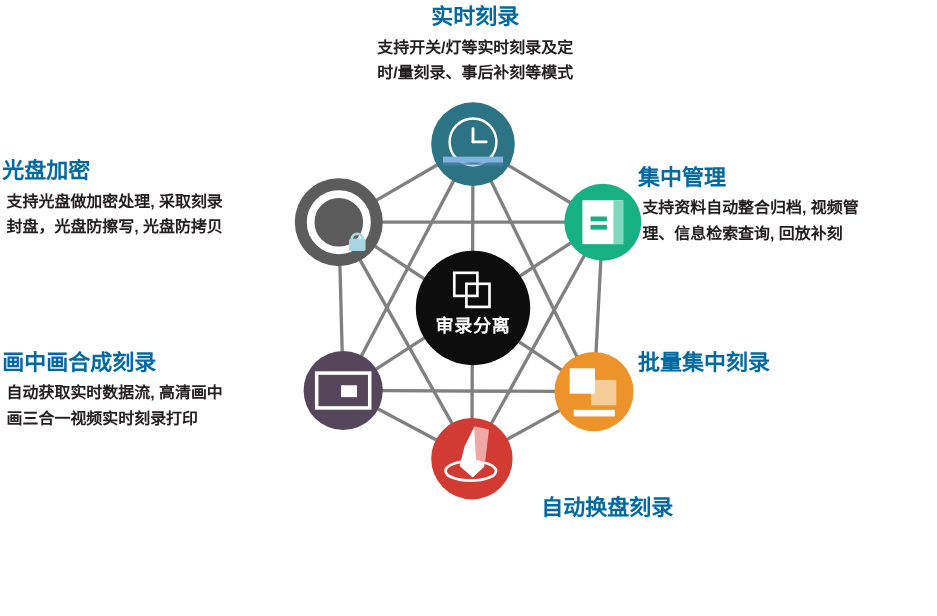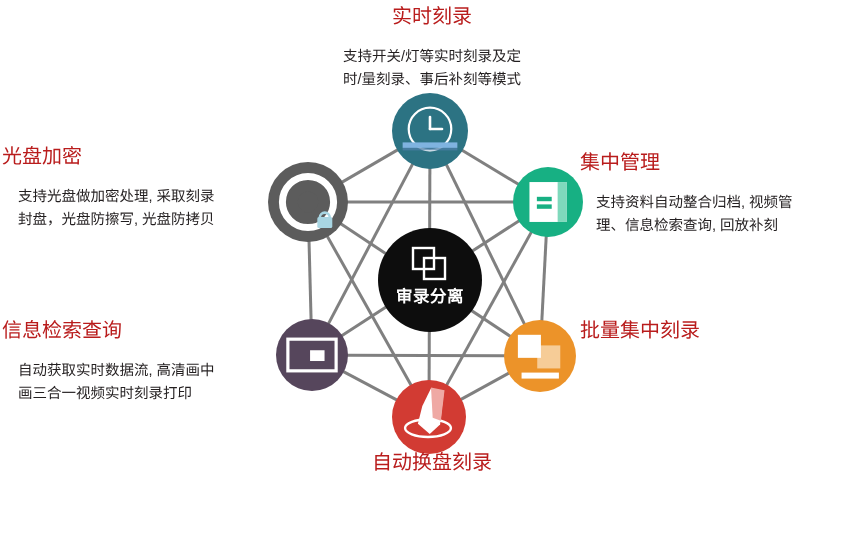--- a/index.html
+++ b/index.html
@@ -32,44 +32,45 @@
     height: 560px;
     overflow: visible;
   }
 
   
   .block {
     position: absolute;
     box-sizing: border-box;
   }
   .block .title {
-    font-weight: normal;
+    font-weight: bold;
     font-size: 20px;
     line-height: 1.25;
-    color: #b91c1c;
+    color: #0369a1;
     margin: 0 0 4px 0;
     white-space: nowrap;
   }
   .block .desc {
     font-size: 14.5px;
     line-height: 1.62;
     color: #231f20;
-    margin: 16px;
+    margin: 4px;
+    font-weight: bold;
   }
   .block.align-center { text-align: center; }
   .block.align-left   { text-align: left; }
   .block.align-right  { }
 
   
   #blk-realtime   { left: 252px; top: 4px;   width: 360px; }
   #blk-encrypt    { left: 2px;   top: 144px; width: 278px; }
   #blk-manage     { left: 580px; top: 150px; width: 272px; }
   #blk-pip        { left: 2px;   top: 318px; width: 278px; }
   #blk-batch      { left: 580px; top: 318px; width: 272px; }
-  #blk-autoswap   { left: 252px; top: 450px; width: 360px; }
+  #blk-autoswap   { left: 252px; top: 450px; width: 360px; text-align: right; }
 
   
   .hub-text {
     font-size: 16.5px;
     font-weight: bold;
     fill: #ffffff;
     font-family: "Liberation Sans", "DejaVu Sans", sans-serif;
     letter-spacing: 0.5px;
   }
 </style>
@@ -185,21 +186,21 @@
     <p class="title">光盘加密</p>
     <p class="desc">支持光盘做加密处理, 采取刻录<br>封盘，光盘防擦写, 光盘防拷贝</p>
   </div>
 
   <div class="block align-left" id="blk-manage">
     <p class="title">集中管理</p>
     <p class="desc">支持资料自动整合归档, 视频管<br>理、信息检索查询, 回放补刻</p>
   </div>
 
   <div class="block align-right" id="blk-pip">
-    <p class="title">信息检索查询</p>
+    <p class="title">画中画合成刻录</p>
     <p class="desc">自动获取实时数据流, 高清画中<br>画三合一视频实时刻录打印</p>
   </div>
 
   <div class="block align-left" id="blk-batch">
     <p class="title">批量集中刻录</p>
   </div>
 
   <div class="block align-center" id="blk-autoswap">
     <p class="title">自动换盘刻录</p>
   </div>

